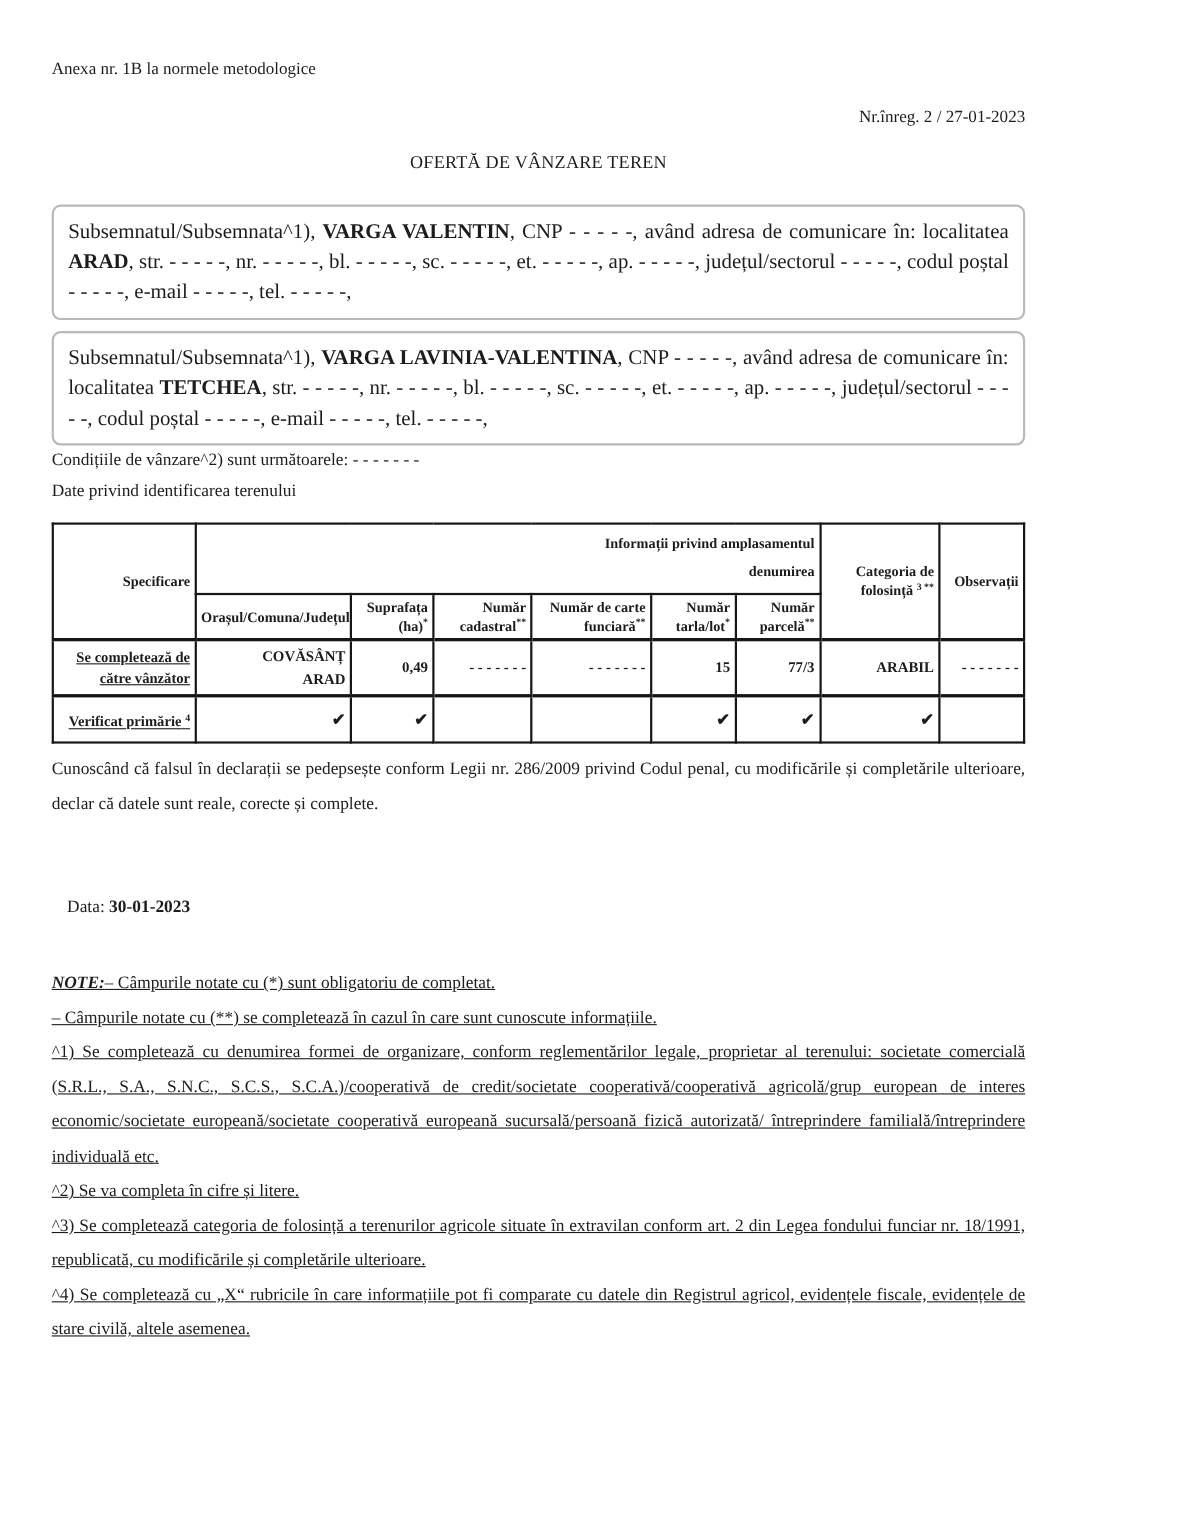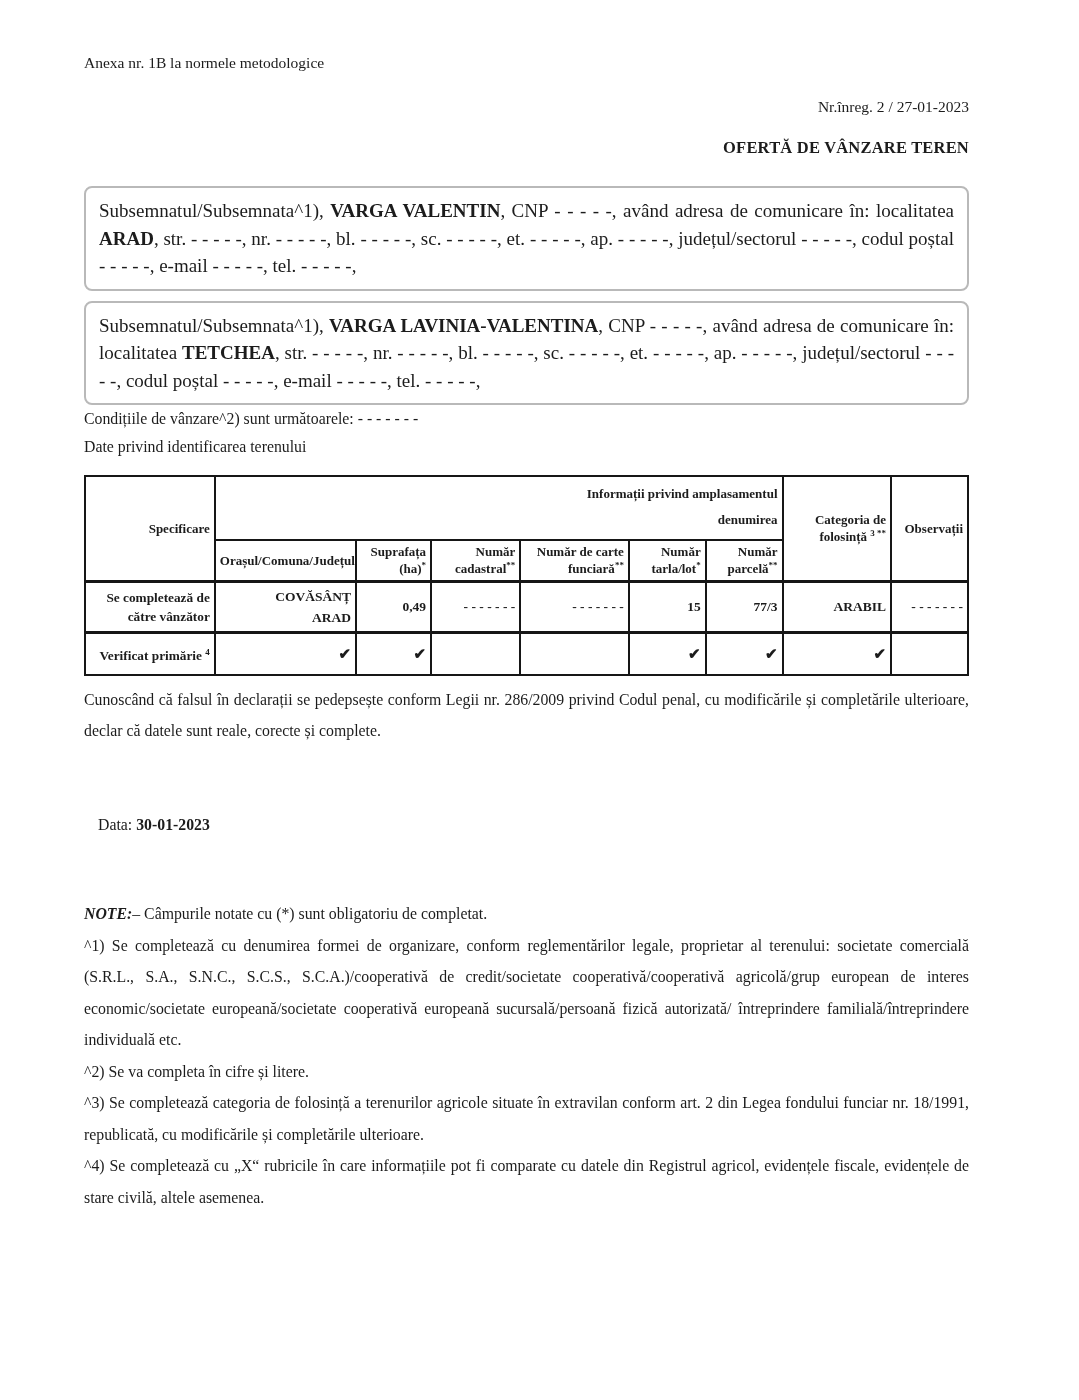--- a/index.html
+++ b/index.html
@@ -1,25 +1,25 @@
 <!DOCTYPE html>
 <html lang="ro"><head>
 <meta charset="utf-8">
 <style>
   html,body{margin:0;padding:0;}
   body{
     width:1079px;height:1400px;background:#ffffff;overflow:hidden;
     font-family:"Liberation Serif", serif;color:#1c1c1c;
     -webkit-font-smoothing:antialiased;
   }
-  .page{padding:46px 95px 0 84px;width:885px;}
+  .page{padding:46px 95px 0 47px;width:885px;}
 
   .annex{font-size:15.5px;margin:8px 0 0 0;}
   .reg{font-size:15.5px;text-align:right;margin:26px 0 0 0;}
-  .doc-title{font-size:16.5px;font-weight:bold;text-align:right;margin:22px 0 0 0;letter-spacing:.2px;}
+  .doc-title{font-size:16.5px;font-weight:normal;text-align:center;margin:22px 0 0 0;letter-spacing:.2px;}
 
   .party-box{
     border:2px solid #b9b9b9;border-radius:8px;
     padding:9px 13px;margin-top:10px;
     font-size:19px;line-height:27.5px;text-align:justify;
   }
   .party-box:first-of-type{margin-top:28px;}
   b,.bold{font-weight:bold;}
 
   .bodyline{font-size:15.8px;line-height:27.5px;margin:0;}
@@ -33,30 +33,30 @@
     border:2px solid #161616;text-align:right;vertical-align:middle;
     padding:3px 4px;font-weight:bold;overflow:hidden;
   }
   table.land .thick-top{border-top:3px solid #161616;}
   col.c-spec{width:14.7%;} col.c-oras{width:16%;} col.c-supr{width:8.5%;}
   col.c-cad{width:10.1%;} col.c-carte{width:12.3%;} col.c-tarla{width:8.7%;}
   col.c-parc{width:8.7%;} col.c-categ{width:12.3%;} col.c-obs{width:8.7%;}
   .group-cell div{margin:6px 0 10px 0;}
   .group-cell div + div{margin:2px 0 8px 0;}
   sup{font-size:9px;font-weight:bold;}
-  td.row-label{font-weight:normal;text-align:justify;padding:6px 7px;font-size:13.3px;line-height:19px;}
+  td.row-label{font-weight:normal;text-align:justify;padding:6px 7px;font-size:13.3px;line-height:19px;text-decoration:underline;}
   td.val{font-size:13.5px;}
   .preline{white-space:pre-line;line-height:21px;}
   td.checkcell{height:34px;font-size:15px;}
   .check{font-weight:bold;}
 
   .decl{font-size:15.8px;line-height:31px;text-align:justify;margin:8px 0 0 0;}
   .dateline{font-size:15.8px;margin:70px 0 0 14px;}
 
-  .notes{margin-top:64px;}
+  .notes{margin-top:44px;text-decoration:underline;}
   .notes p{font-size:15.8px;line-height:31.5px;text-align:justify;margin:0;}
   .note-title{font-weight:bold;font-style:italic;}
 </style>
 </head>
 <body>
 
 <div class="page">
 
   <p class="annex">Anexa nr. 1B la normele metodologice</p>
   <p class="reg">Nr.înreg. 2 / 27-01-2023</p>
@@ -132,19 +132,20 @@
     </table>
 
   <p class="decl">Cunoscând că falsul în declarații se pedepsește conform Legii nr. 286/2009 privind Codul penal, cu modificările și completările ulterioare, declar că datele sunt reale, corecte și complete.</p>
 
   <p class="dateline">
     <span>Data: </span><b>30-01-2023</b>
   </p>
 
   <div class="notes">
     <p><span class="note-title">NOTE:</span><span>– Câmpurile notate cu (*) sunt obligatoriu de completat.</span></p>
+    <p>– Câmpurile notate cu (**) se completează în cazul în care sunt cunoscute informațiile.</p>
     <p>^1) Se completează cu denumirea formei de organizare, conform reglementărilor legale, proprietar al terenului: societate comercială (S.R.L., S.A., S.N.C., S.C.S., S.C.A.)/cooperativă de credit/societate cooperativă/cooperativă agricolă/grup european de interes economic/societate europeană/societate cooperativă europeană sucursală/persoană fizică autorizată/ întreprindere familială/întreprindere individuală etc.</p>
     <p>^2) Se va completa în cifre și litere.</p>
     <p>^3) Se completează categoria de folosință a terenurilor agricole situate în extravilan conform art. 2 din Legea fondului funciar nr. 18/1991, republicată, cu modificările și completările ulterioare.</p>
     <p>^4) Se completează cu „X“ rubricile în care informațiile pot fi comparate cu datele din Registrul agricol, evidențele fiscale, evidențele de stare civilă, altele asemenea.</p>
   </div>
 
 </div>
 
 </body></html>

